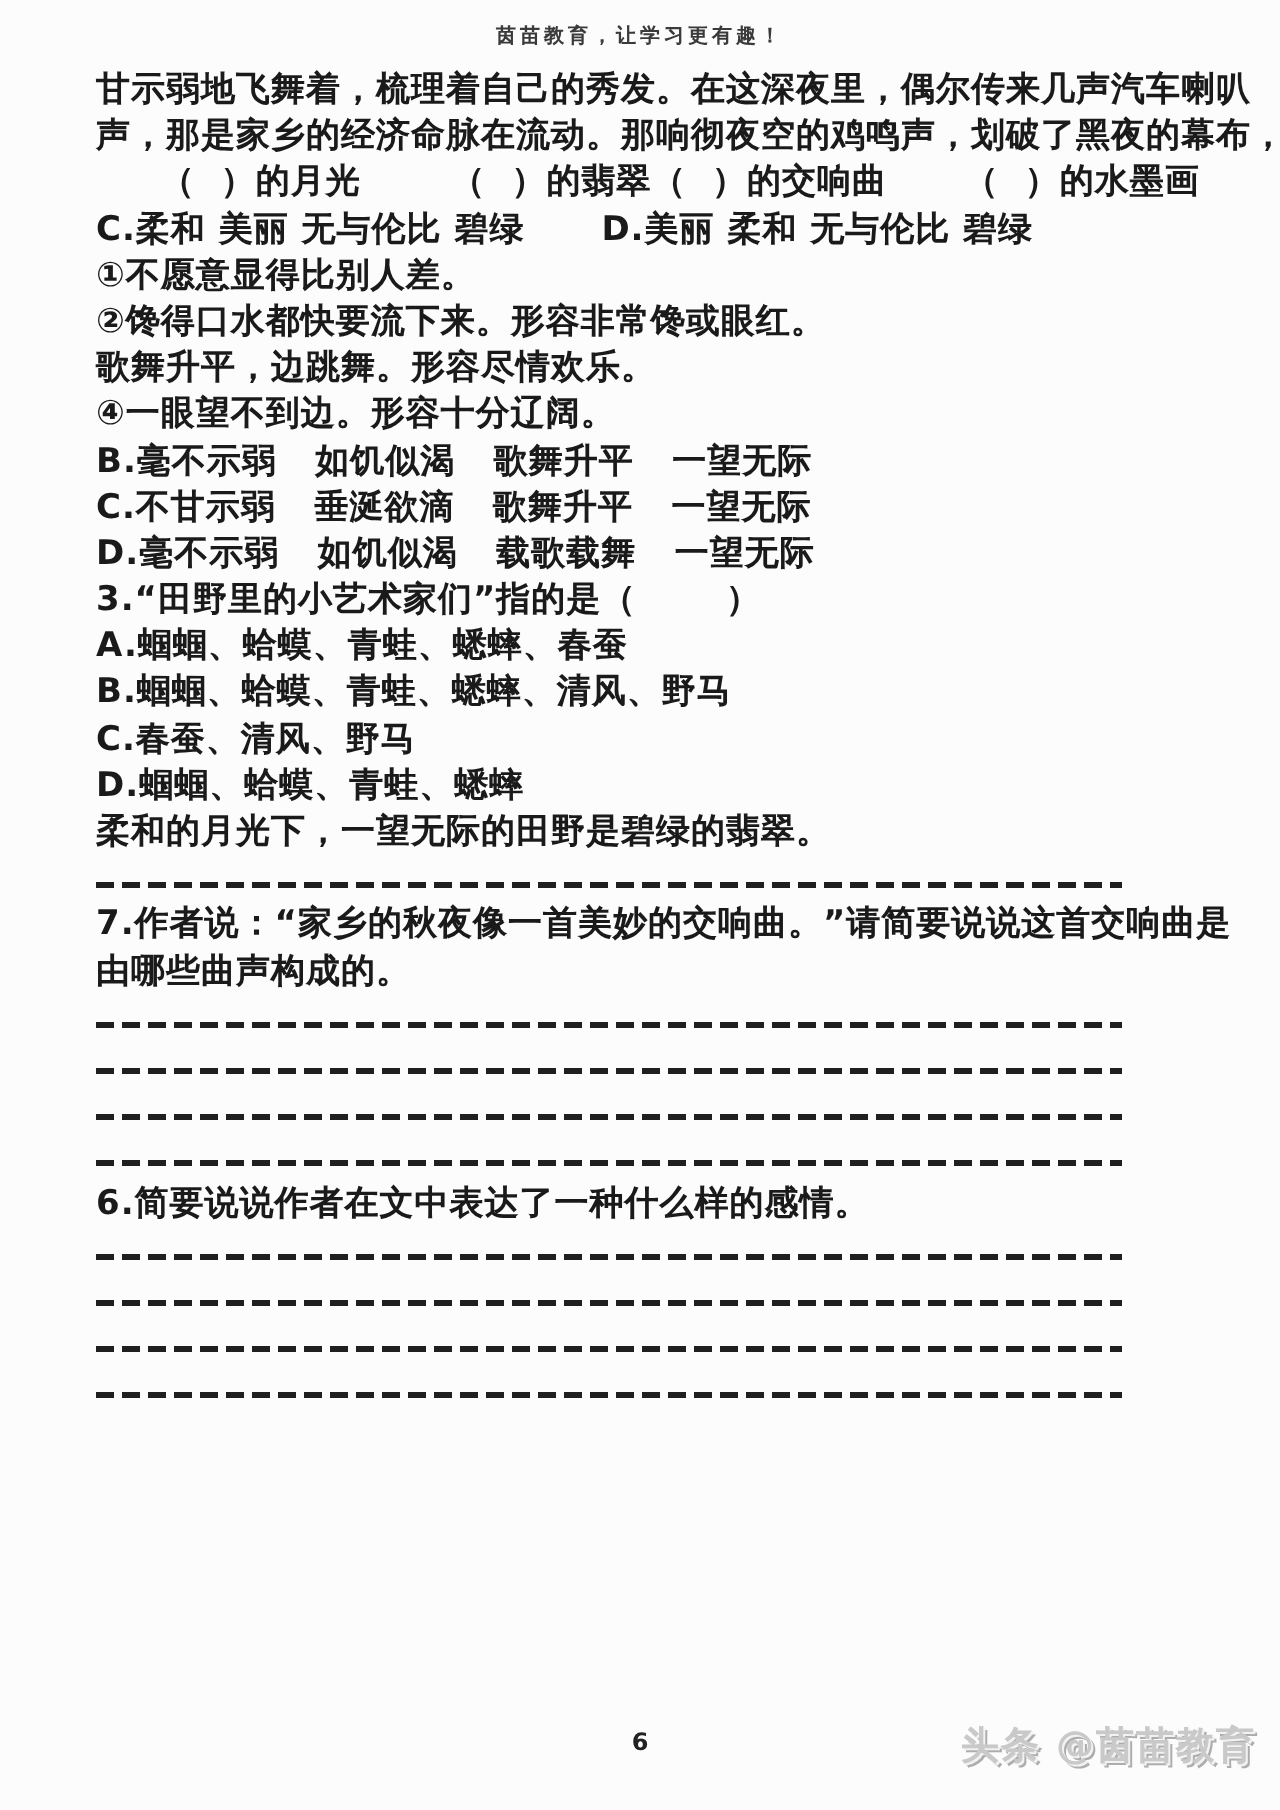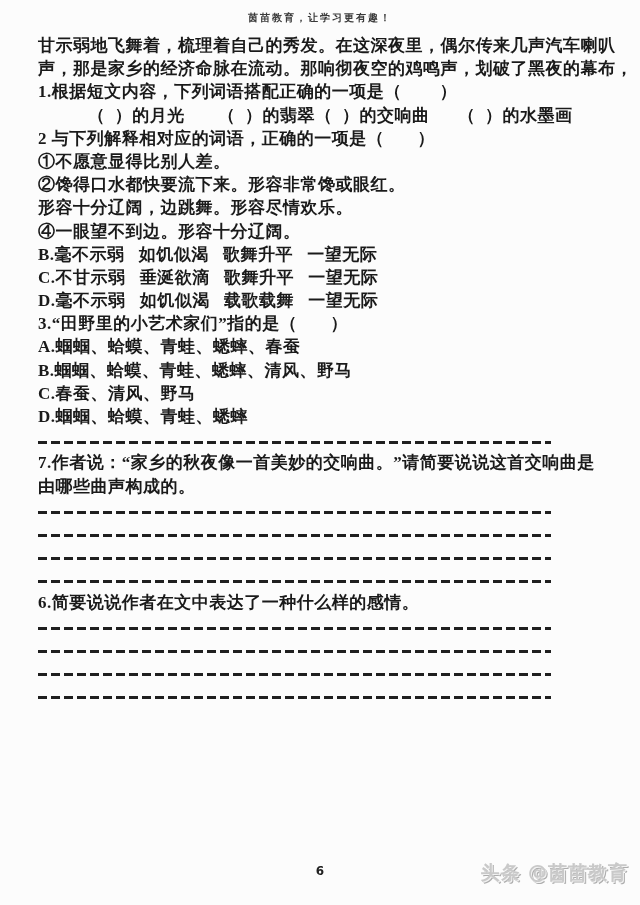--- a/index.html
+++ b/index.html
@@ -12,21 +12,21 @@
     font-family:"DejaVu Sans","Liberation Sans",sans-serif;
     overflow:hidden;
   }
   .header {
     position:absolute; top:11px; left:0; width:100%;
     text-align:center;
     font-size:10px; font-weight:bold; color:#3a3a3a;
     letter-spacing:2px;
   }
   .content {
-    position:absolute; top:34px; left:38px; width:580px;font-family:Liberation Serif, serif;
+    position:absolute; top:34px; left:48px; width:580px;
   }
   .line {
     height:23.2px; line-height:23.2px;
     font-size:17px; font-weight:bold; color:#1a1a1a;
     white-space:pre;
     letter-spacing:0.5px;
   }
   .ind { padding-left:4px;text-align:center; }
   .blank-line { height:23.2px; position:relative; }
   .blank-rule {
@@ -52,38 +52,38 @@
 
 <div class="page">
 
   <div class="header">茵苗教育，让学习更有趣！</div>
 
   <div class="content">
 
     <div class="line">甘示弱地飞舞着，梳理着自己的秀发。在这深夜里，偶尔传来几声汽车喇叭</div>
     <div class="line">声，那是家乡的经济命脉在流动。那响彻夜空的鸡鸣声，划破了黑夜的幕布，</div>
 
-    <div class="line">1.根据短文内容，下列词语搭配正确的一项是（        ）</div>
     <div class="line ind">（  ）的月光       （  ）的翡翠（  ）的交响曲      （  ）的水墨画</div>
+    <div class="line">C.柔和 美丽 无与伦比 碧绿      D.美丽 柔和 无与伦比 碧绿</div>
 
-    <div class="line">2 与下列解释相对应的词语，正确的一项是（       ）</div>
     <div class="line">①不愿意显得比别人差。</div>
     <div class="line">②馋得口水都快要流下来。形容非常馋或眼红。</div>
-    <div class="line">形容十分辽阔，边跳舞。形容尽情欢乐。</div>
+    <div class="line">歌舞升平，边跳舞。形容尽情欢乐。</div>
     <div class="line">④一眼望不到边。形容十分辽阔。</div>
     <div class="line">B.毫不示弱   如饥似渴   歌舞升平   一望无际</div>
     <div class="line">C.不甘示弱   垂涎欲滴   歌舞升平   一望无际</div>
     <div class="line">D.毫不示弱   如饥似渴   载歌载舞   一望无际</div>
 
     <div class="line">3.“田野里的小艺术家们”指的是（       ）</div>
     <div class="line">A.蝈蝈、蛤蟆、青蛙、蟋蟀、春蚕</div>
     <div class="line">B.蝈蝈、蛤蟆、青蛙、蟋蟀、清风、野马</div>
     <div class="line">C.春蚕、清风、野马</div>
     <div class="line">D.蝈蝈、蛤蟆、青蛙、蟋蟀</div>
 
+    <div class="line">柔和的月光下，一望无际的田野是碧绿的翡翠。</div>
     <div class="blank-line">
         <div class="blank-rule"></div>
       </div>
 
     <div class="line">7.作者说：“家乡的秋夜像一首美妙的交响曲。”请简要说说这首交响曲是</div>
     <div class="line">由哪些曲声构成的。</div>
     <div class="blank-line">
         <div class="blank-rule"></div>
       </div>
     <div class="blank-line">

